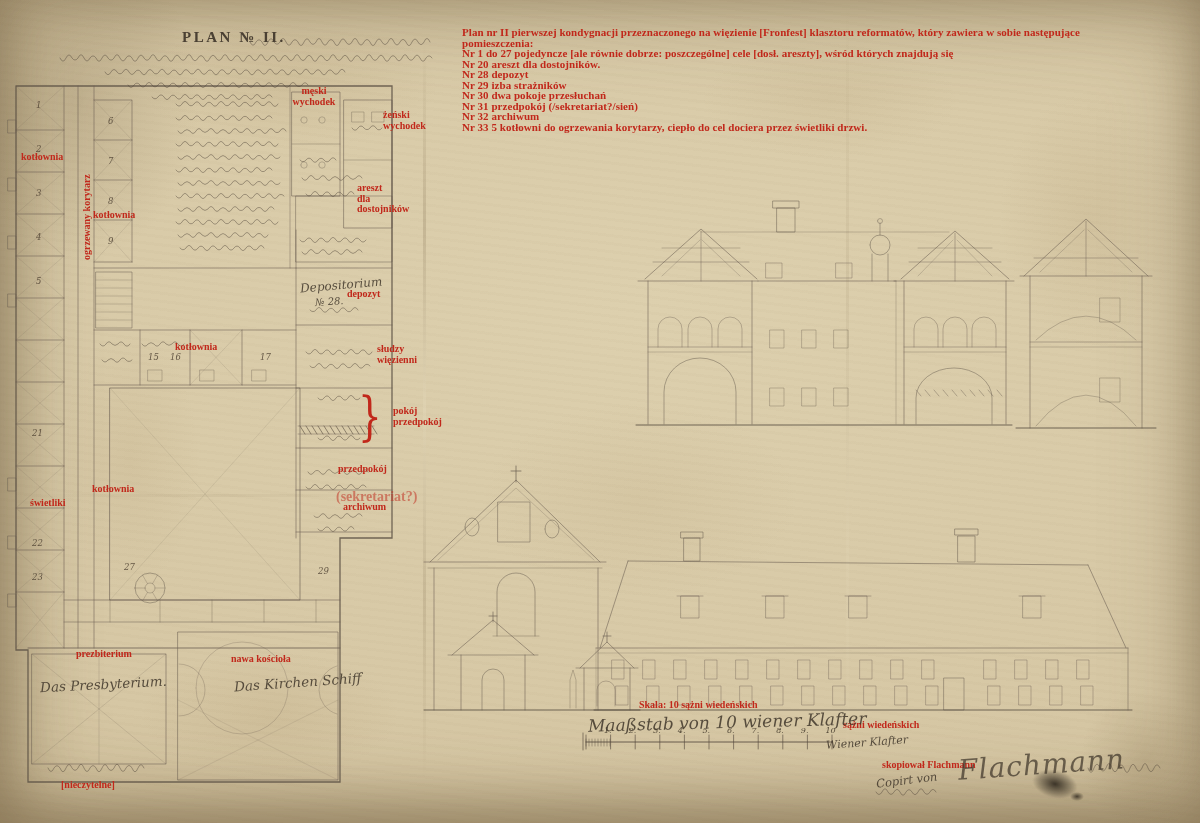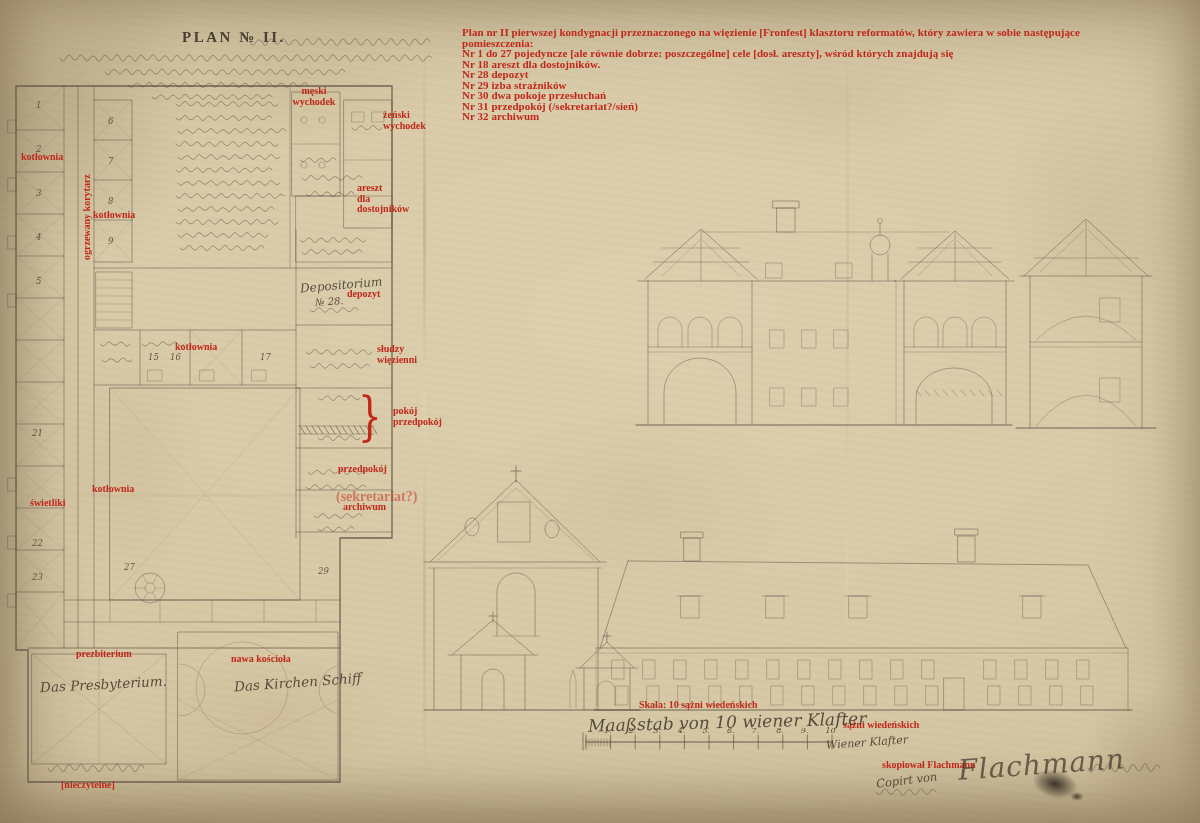--- a/index.html
+++ b/index.html
@@ -422,26 +422,27 @@
         <path d="M 102 360 q 3 4.15 6 0 q 3 -2.95 6 0 q 3 4.58 6 0 q 3 -4.10 6 0 q 3 3.02 6 0" fill="none" stroke="#4e4337" stroke-width="0.75" opacity="0.6" stroke-linecap="round"></path>
         <path d="M 48 768 q 3 7.14 6 0 q 3 -4.56 6 0 q 3 7.50 6 0 q 3 -7.07 6 0 q 3 4.68 6 0 q 3 -7.55 6 0 q 3 7.00 6 0 q 3 -4.80 6 0 q 3 7.59 6 0 q 3 -6.92 6 0 q 3 4.92 6 0 q 3 -7.63 6 0 q 3 6.84 6 0 q 3 -5.04 6 0 q 3 7.66 6 0 q 3 -6.76 6 0" fill="none" stroke="#4e4337" stroke-width="0.75" opacity="0.6" stroke-linecap="round"></path>
         <path d="M 876 792 q 3 5.17 6 0 q 3 -6.49 6 0 q 3 4.77 6 0 q 3 -5.25 6 0 q 3 6.48 6 0 q 3 -4.67 6 0 q 3 5.33 6 0 q 3 -6.47 6 0 q 3 4.58 6 0 q 3 -5.41 6 0" fill="none" stroke="#4e4337" stroke-width="0.75" opacity="0.6" stroke-linecap="round"></path>
         <path d="M 1088 768 q 3 8.98 6 0 q 3 -7.76 6 0 q 3 6.18 6 0 q 3 -9.01 6 0 q 3 7.65 6 0 q 3 -6.31 6 0 q 3 9.04 6 0 q 3 -7.55 6 0 q 3 6.45 6 0 q 3 -9.06 6 0 q 3 7.43 6 0 q 3 -6.58 6 0" fill="none" stroke="#4e4337" stroke-width="0.75" opacity="0.6" stroke-linecap="round"></path>
       </g>
     </svg>
 
   <div class="legend" id="legend">
       <div>Plan nr II pierwszej kondygnacji przeznaczonego na więzienie [Fronfest] klasztoru reformatów, który zawiera w sobie następujące pomieszczenia:</div>
       <div>Nr 1 do 27 pojedyncze [ale równie dobrze: poszczególne] cele [dosł. areszty], wśród których znajdują się</div>
-      <div>Nr 18 areszt dla dostojników.</div>
+      <div>Nr 20 areszt dla dostojników.</div>
       <div>Nr 28 depozyt</div>
       <div>Nr 29 izba strażników</div>
       <div>Nr 30 dwa pokoje przesłuchań</div>
       <div>Nr 31 przedpokój (/sekretariat?/sień)</div>
       <div>Nr 32 archiwum</div>
+      <div>Nr 33 5 kotłowni do ogrzewania korytarzy, ciepło do cel dociera przez świetliki drzwi.</div>
     </div>
 
 
   <span class="anno c" style="left:288px;top:86px;width:52px;">męski
 wychodek</span>
   <span class="anno" style="left:383px;top:110px;">żeński
 wychodek</span>
   <span class="anno" style="left:357px;top:183px;">areszt
 dla
 dostojników</span>

